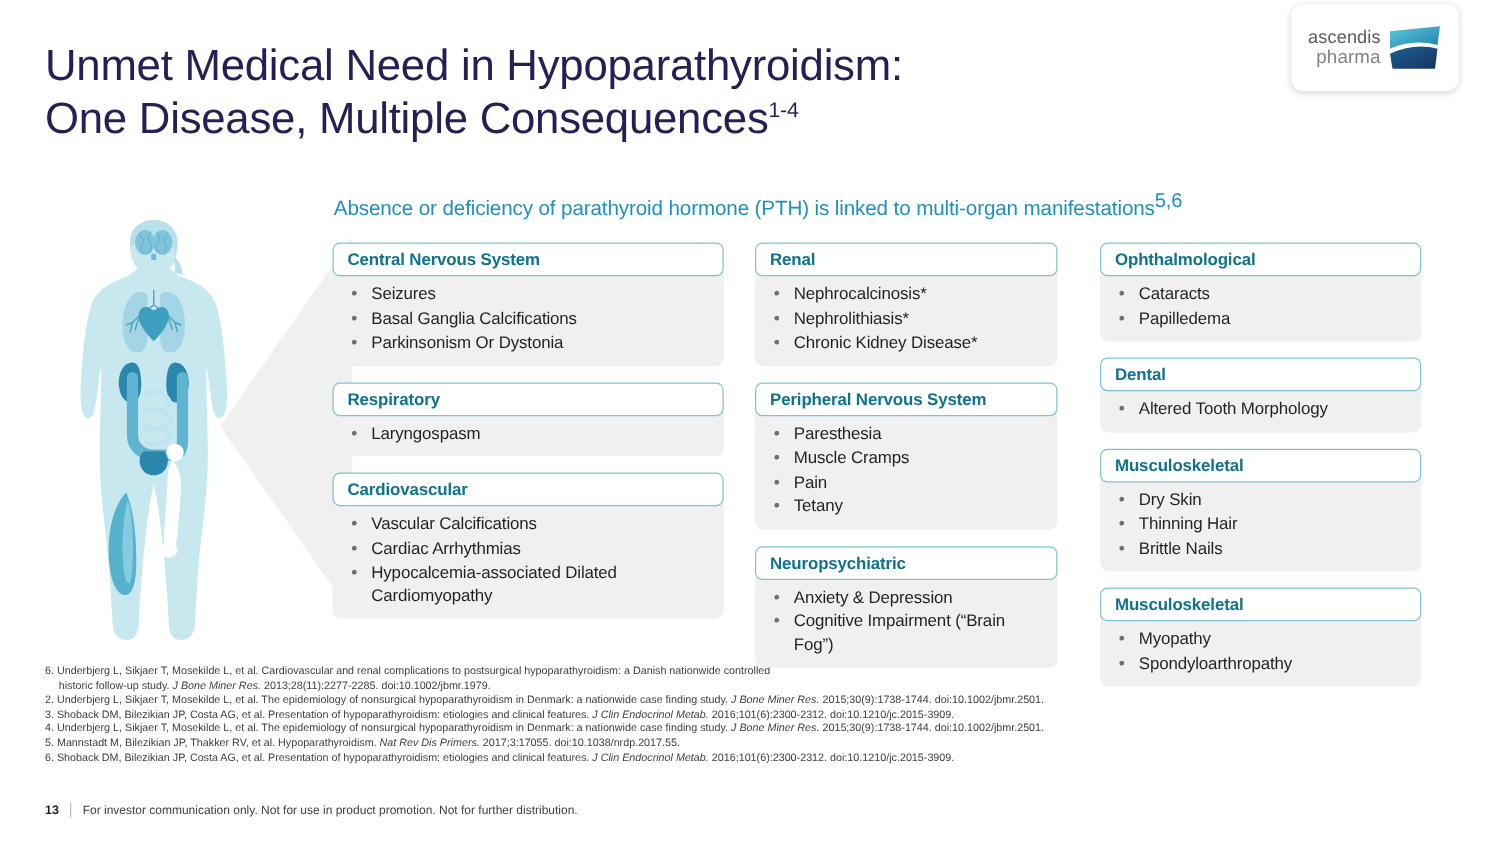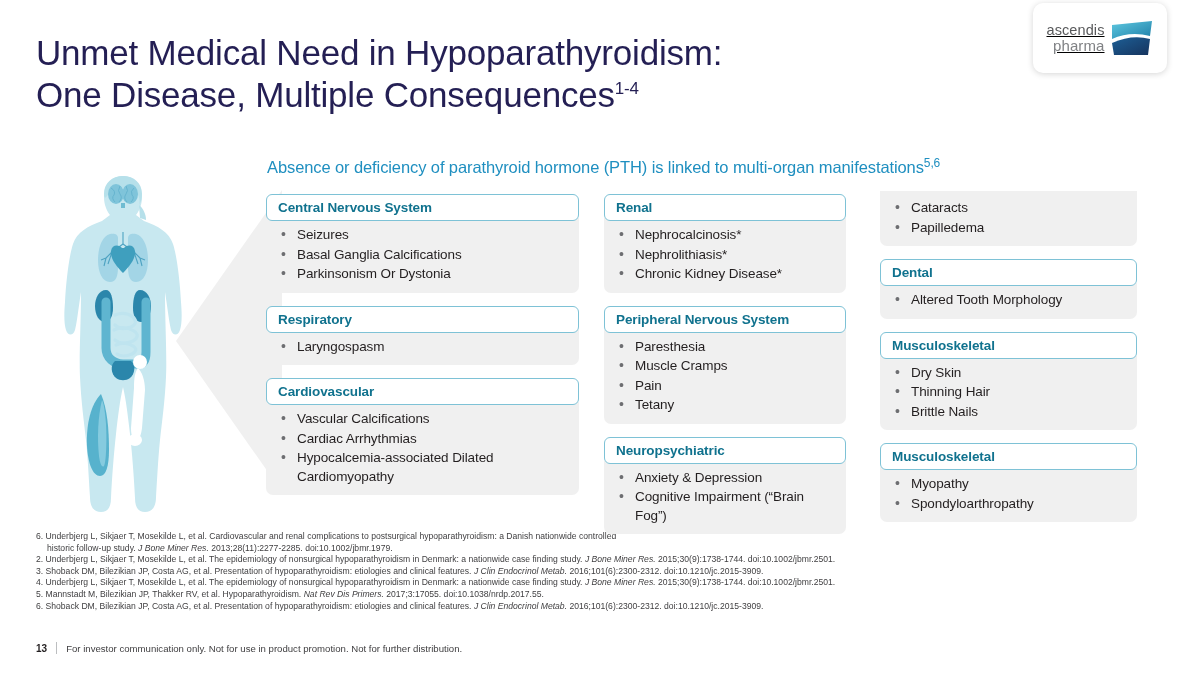--- a/index.html
+++ b/index.html
@@ -12,40 +12,40 @@
   }
   .slide{position:absolute;inset:0;}
 
   
   .logo-card{
     position:absolute;left:1033px;top:3px;width:134px;height:70px;
     background:#ffffff;border-radius:10px;
     box-shadow:0 1px 6px rgba(0,0,0,.17);
     display:flex;align-items:center;justify-content:center;
   }
-  .logo-inner{display:flex;align-items:center;gap:5px;text-decoration:underline;}
+  .logo-inner{display:flex;align-items:center;gap:5px;}
   .logo-words{display:flex;flex-direction:column;align-items:flex-end;line-height:1.0;}
   .logo-words .w1{font-size:14.5px;color:#58595b;letter-spacing:.1px;}
   .logo-words .w2{font-size:15px;color:#808285;letter-spacing:.1px;margin-top:1px;}
   .logo-mark{width:44px;height:38px;}
 
   
   .title{
     position:absolute;left:36px;top:32px;width:900px;
     color:#241f54;font-size:35px;line-height:42px;font-weight:400;
     letter-spacing:-.2px;
   }
   .title sup{font-size:17px;vertical-align:super;line-height:0;}
 
   
   .subtitle{
     position:absolute;left:267px;top:158px;
     color:#1f8fc0;font-size:16.5px;font-weight:400;letter-spacing:-.1px;
   }
-  .subtitle sup{font-size:12px;vertical-align:super;line-height:0;text-align:right;}
+  .subtitle sup{font-size:16px;vertical-align:super;line-height:0;text-align:right;}
 
   
   .arrow{position:absolute;left:176px;top:190px;width:106px;height:302px;}
 
   
   .figure{position:absolute;left:58px;top:172px;width:130px;height:345px;}
 
   
   .col{position:absolute;}
   .col-1{left:266px;top:194px;width:313px;}
@@ -262,20 +262,21 @@
           <ul class="items">
             <li>Vascular Calcifications</li>
             <li>Cardiac Arrhythmias</li>
             <li>Hypocalcemia-associated Dilated Cardiomyopathy</li>
           </ul>
         </div>
       </div>
     </div>
   <div class="col col-3">
       <div class="card">
+        <div class="card-head">Ophthalmological</div>
         <div class="card-body">
           <ul class="items">
             <li>Cataracts</li>
             <li>Papilledema</li>
           </ul>
         </div>
       </div>
       <div class="card">
         <div class="card-head">Dental</div>
         <div class="card-body">

